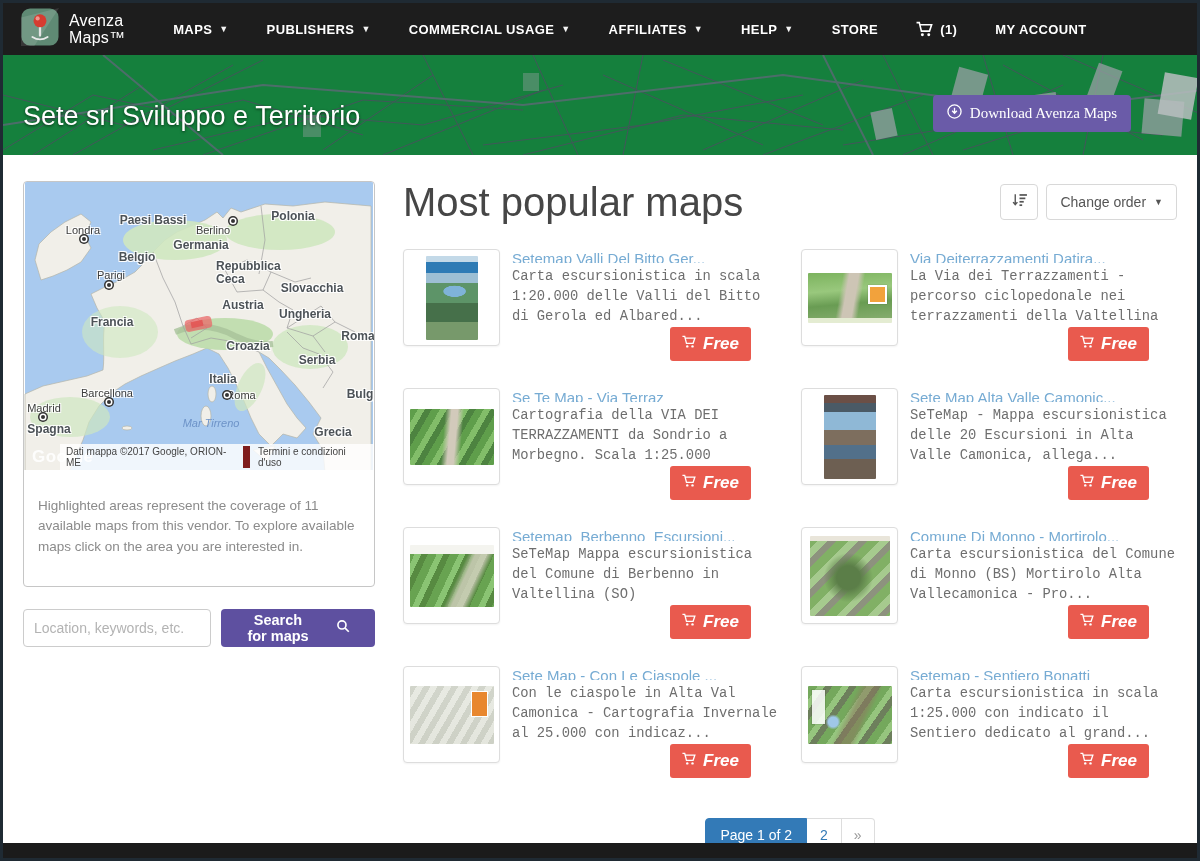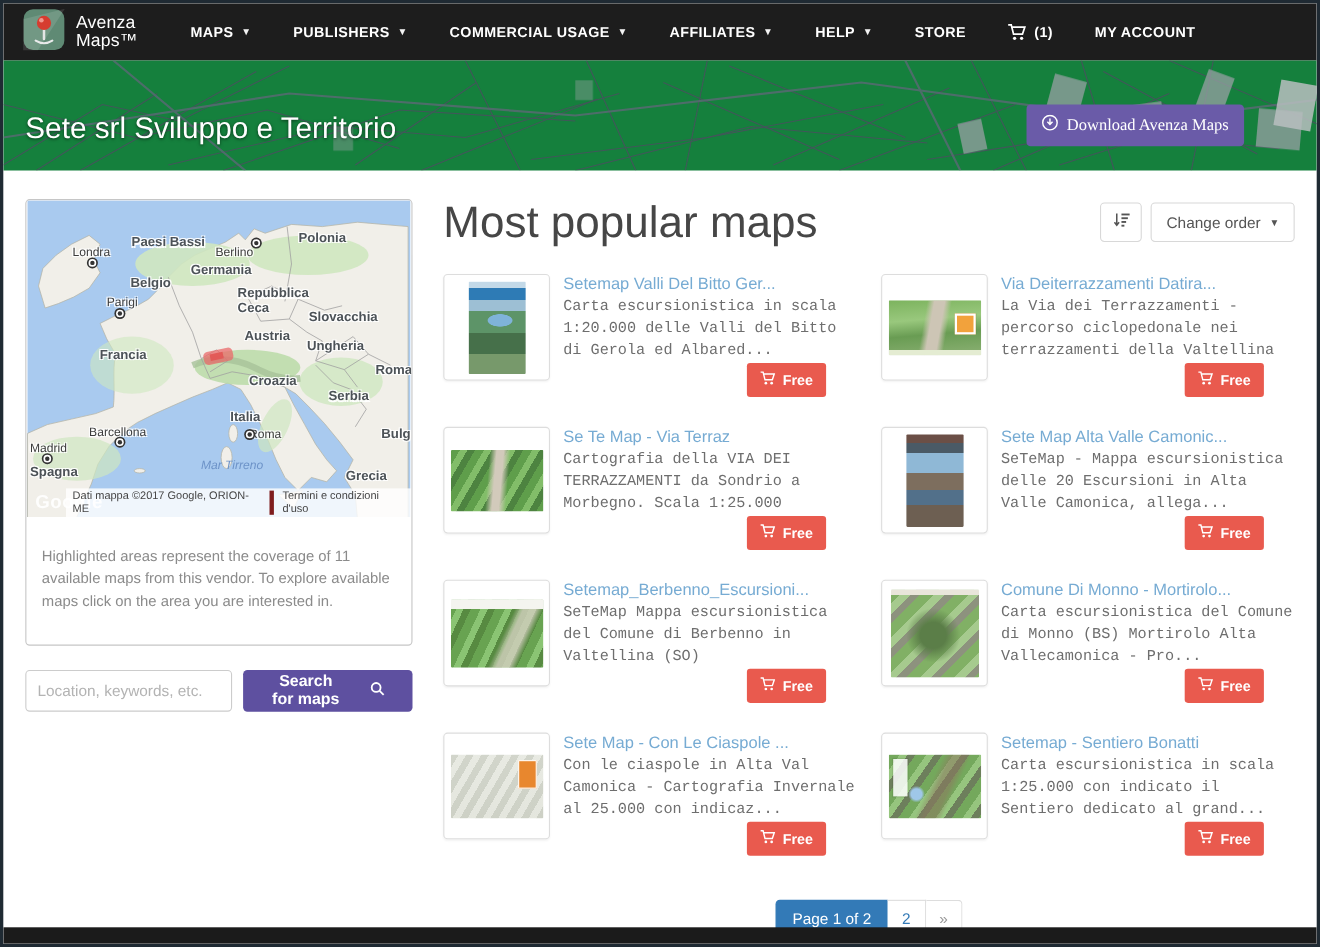--- a/index.html
+++ b/index.html
@@ -41,21 +41,21 @@
     text-shadow:-1px -1px 0 rgba(255,255,255,.9),1px -1px 0 rgba(255,255,255,.9),-1px 1px 0 rgba(255,255,255,.9),1px 1px 0 rgba(255,255,255,.9); }
   .map-label.country { font-size:12px; font-weight:700; }
   .map-label.wrap { white-space:normal; width:80px; text-align:left; line-height:1.05; }
   .map-label.city { font-size:11px; color:#3c3c3c; }
   .map-label.sea { font-size:11px; font-style:italic; font-weight:400; color:#6d93c8; text-shadow:none; }
   .map-dot { position:absolute; width:4px; height:4px; background:#333; border-radius:50%;
     box-shadow:0 0 0 1.5px #fff, 0 0 0 3px #333; transform:translate(-50%,-50%); }
   .map-watermark { position:absolute; left:8px; bottom:3px; color:#fff; font-size:17px; font-weight:700; opacity:.9; letter-spacing:.5px; }
   .map-attrib { position:absolute; left:36px; right:0; bottom:0; background:rgba(255,255,255,.82);
     font-size:10px; color:#444; display:flex; align-items:center; justify-content:space-between; padding:2px 6px; }
-  .map-attrib .terms { border-left:4px solid #7f1d1d; padding-left:8px; margin-left:8px; cursor:pointer; }
+  .map-attrib .terms { border-left:7px solid #7f1d1d; padding-left:8px; margin-left:8px; cursor:pointer; }
   .coverage-text { padding:12px 14px 14px; color:#8b8b8b; font-size:13.5px; line-height:1.55; }
 
   
   .search-row { margin-top:22px; display:flex; gap:10px; }
   .search-input { width:188px; height:38px; border:1px solid #ccc; border-radius:4px; padding:0 10px; font-size:14px; color:#555;
     font-family:"Liberation Sans",sans-serif; }
   .search-input::placeholder { color:#b3b3b3; }
   .search-btn { height:38px; background:#5E50A0; color:#fff; border:none; border-radius:4px; padding:0 25px;
     font-size:14.5px; font-weight:700; display:flex; align-items:center; gap:26px; cursor:pointer; font-family:"Liberation Sans",sans-serif; }
   .search-btn svg { width:14px; height:14px; }
@@ -72,22 +72,22 @@
 
   
   .maps-grid { margin-top:26px; display:grid; grid-template-columns:1fr 1fr; column-gap:22px; row-gap:27px; }
   .card { display:flex; gap:12px; height:112px; }
   .thumb-box { width:97px; height:97px; flex:none; border:1px solid #ddd; border-radius:4px;
     display:flex; align-items:center; justify-content:center; background:#fff; box-shadow:0 1px 2px rgba(0,0,0,.05); cursor:pointer; }
   .card-body { display:flex; flex-direction:column; flex:1; min-width:0; }
   .card-title { color:#76ABD3; font-size:15px; margin:1px 0 4px; text-decoration:none; cursor:pointer; white-space:nowrap; overflow:hidden; }
   .card-desc { margin:0; color:#6e6e6e; font-size:13.8px; line-height:1.45;font-family:Liberation Mono, monospace; }
   .free-btn { margin-top:auto; margin-right:28px; align-self:flex-end; background:#E95A4E; color:#fff; border:none; border-radius:3px;
-    padding:7px 12px; font-size:13px; font-weight:700; display:flex; align-items:center; gap:7px; cursor:pointer;
-    font-family:"Liberation Sans",sans-serif; }
+    padding:7px 12px; font-size:17px; font-weight:700; display:flex; align-items:center; gap:7px; cursor:pointer;
+    font-family:"Liberation Sans",sans-serif;font-style:italic; }
   .free-btn svg { width:14px; height:14px; }
 
   
   .thumb { border-radius:1px; }
   .thumb-valli-del-bitto { width:52px; height:84px; background:
     radial-gradient(ellipse 18px 9px at 55% 42%, #7fb3d9 60%, transparent 65%),
     linear-gradient(180deg,#c3d9e8 0 7%,#2e7bb5 7% 20%,#9dbfd4 20% 32%,#5d9468 32% 56%,#46704a 56% 78%,#77996b 78% 100%); }
   .thumb-via-terrazzamenti { width:84px; height:50px; position:relative; background:
     linear-gradient(0deg,#e4ecd2 0 5px,transparent 5px),
     linear-gradient(100deg,transparent 38%,#cdc5b5 45% 55%,transparent 62%),

